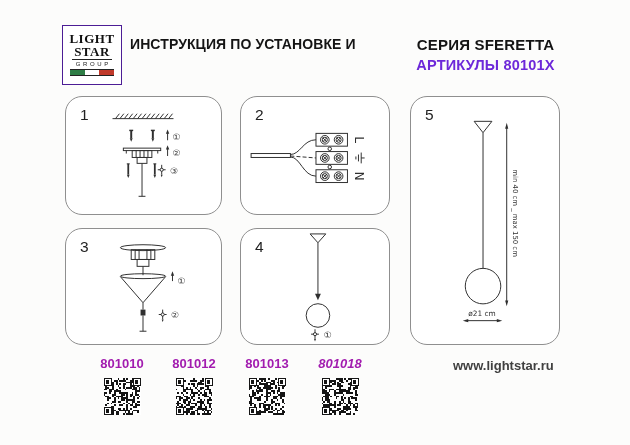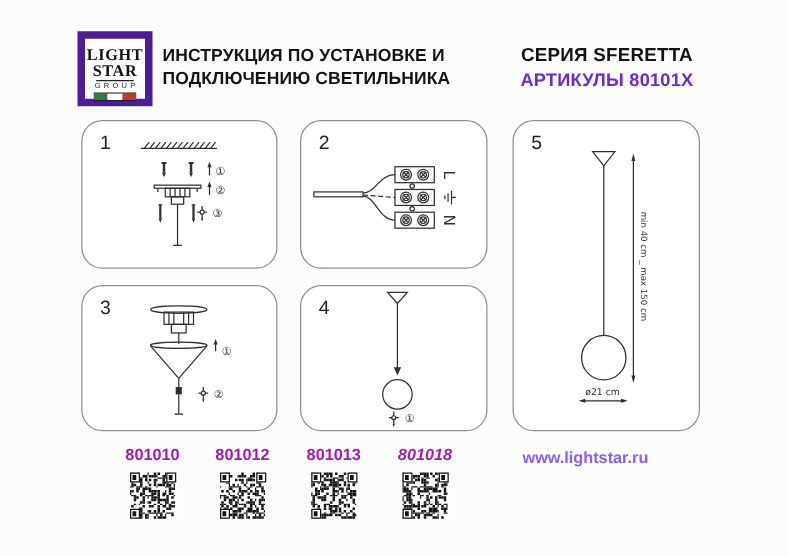--- a/index.html
+++ b/index.html
@@ -1,21 +1,21 @@
 <!DOCTYPE html>
 <html><head>
 <meta charset="utf-8">
 <style>
   html,body{margin:0;padding:0;background:#fff;}
   .sheet{position:relative;width:630px;height:445px;background:#fcfcfb;
          font-family:"Liberation Sans",sans-serif;color:#1a1a1a;overflow:hidden;}
 
   
   .logo-box{position:absolute;left:62px;top:25px;width:60px;height:60px;
-            border:6px solid #4c1d95;background:#fff;box-sizing:border-box;
+            border:1px solid #4c1d95;background:#fff;box-sizing:border-box;
             text-align:center;padding-top:6px;}
   .logo-word{font-family:"Liberation Serif",serif;font-weight:700;
              font-size:13px;line-height:13px;letter-spacing:.5px;color:#111;}
   .logo-rule{height:1px;background:#222;margin:1px 9px 1px 9px;}
   .logo-group{font-size:6px;letter-spacing:2.6px;color:#222;margin-top:1px;text-indent:2.6px;}
   .logo-flag{height:5px;margin:2px 7px 0 7px;border-top:1px solid #222;border-bottom:1px solid #222;
              display:flex;}
   .logo-flag i{flex:1;}
   .flag-green{background:#2e7d46;} .flag-white{background:#fff;} .flag-red{background:#c0392b;}
 
@@ -41,42 +41,41 @@
   
   .article-col{position:absolute;top:356px;width:76px;text-align:center;}
   .article-num{font-weight:700;font-size:13px;color:#a21caf;}
   .qr{position:relative;margin:7px auto 0 auto;width:37px;height:37px;background:#fff;
       display:grid;grid-template-columns:repeat(21,1fr);grid-auto-rows:1fr;}
   .qr i{display:block;}
   .qr i.d{background:#151515;}
   .qr b{position:absolute;width:8px;height:8px;border:1.3px solid #151515;background:#fff;box-sizing:border-box;}
   .qr b::after{content:"";position:absolute;inset:1.2px;background:#151515;}
   .qr b.tl{top:0;left:0;} .qr b.tr{top:0;right:0;} .qr b.bl{bottom:0;left:0;}
-  .website{position:absolute;left:418px;top:358px;font-weight:700;font-size:13px;color:#8b5cf6;}
+  .website{position:absolute;left:453px;top:358px;font-weight:700;font-size:13px;color:#404040;}
 </style>
 </head>
 <body>
 
 <div class="sheet">
 
   <div class="logo-box">
     <div class="logo-word">LIGHT</div>
     <div class="logo-word">STAR</div>
     <div class="logo-rule"></div>
     <div class="logo-group">GROUP</div>
     <div class="logo-flag">
       <i class="flag-green"></i>
       <i class="flag-white"></i>
       <i class="flag-red"></i>
     </div>
   </div>
 
   <div class="doc-title">
     <div>ИНСТРУКЦИЯ ПО УСТАНОВКЕ И</div>
-    <div>ПОДКЛЮЧЕНИЮ СВЕТИЛЬНИКА</div>
   </div>
 
   <div class="hdr-right">
     <div class="series">СЕРИЯ SFERETTA</div>
     <div class="articles-h">АРТИКУЛЫ 80101X</div>
   </div>
 
   <div class="panel" id="p1">
     <span class="panel-num">1</span>
     <svg viewBox="0 0 157 119">

